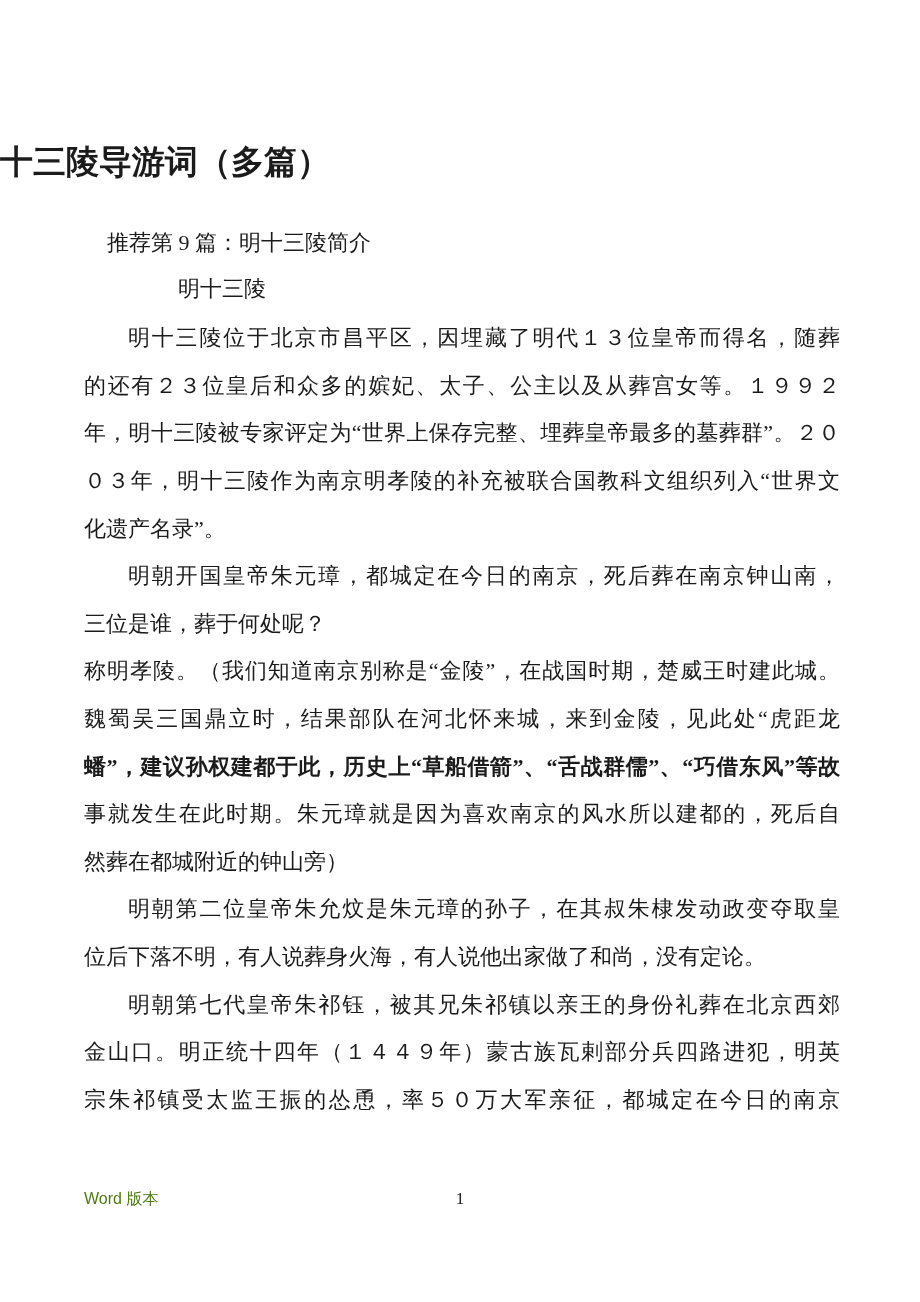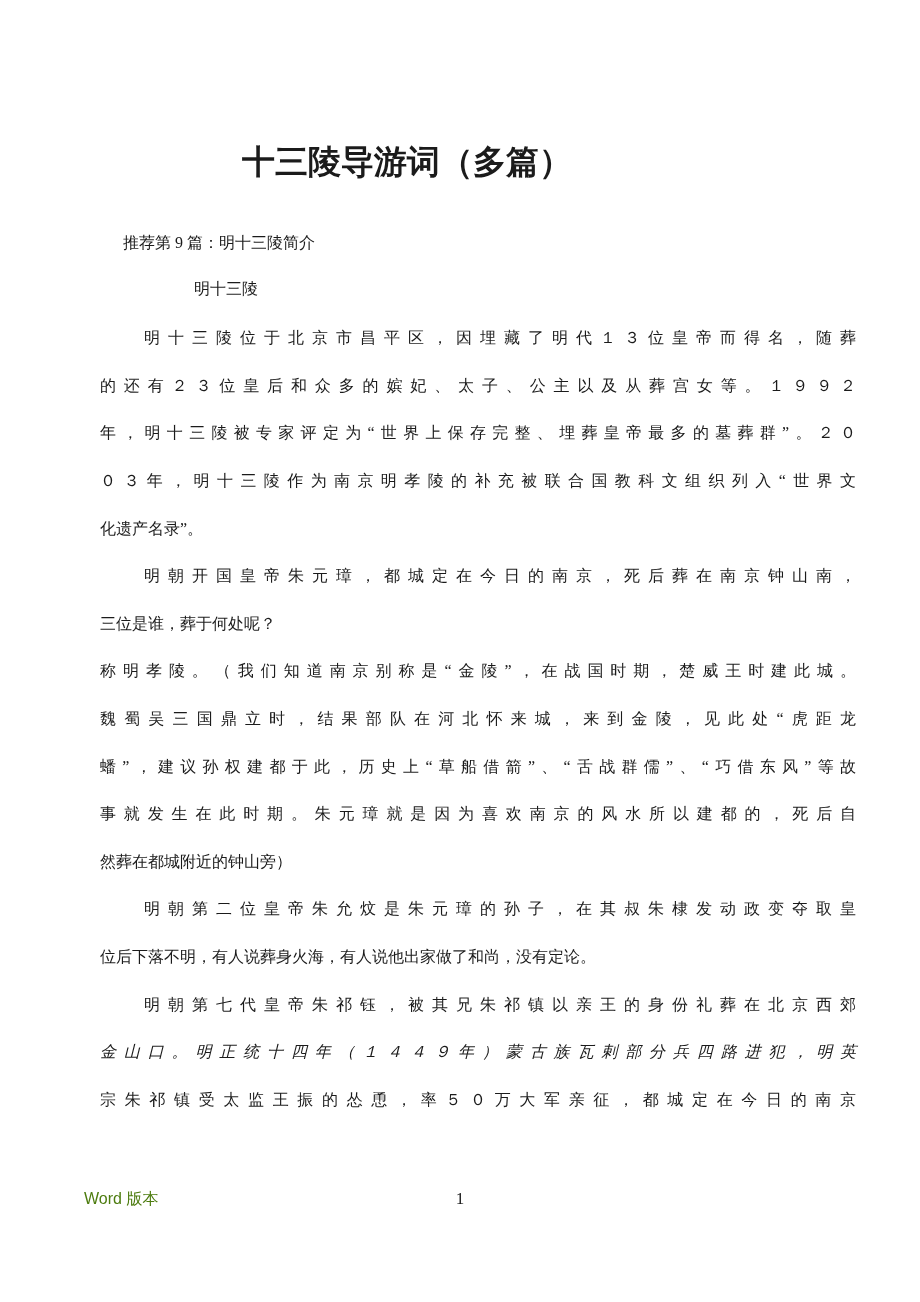--- a/index.html
+++ b/index.html
@@ -11,33 +11,31 @@
     font-family: "Liberation Serif", "DejaVu Serif", serif;
     color: #1b1b1b;
     overflow: hidden;
   }
   .doc-title {
     position: absolute;
     top: 138px;
     left: 0;
     width: 814px;
     margin: 0;
-    text-align: center;
     font-size: 33px;
     font-weight: bold;
     line-height: 48px;
     letter-spacing: 0;
   }
   .body-block {
     position: absolute;
     top: 219px;
     left: 84px;
     width: 756px;
-    font-size: 16px;
-    margin-left: 16px;
+    font-size: 22px;
   }
   .line {
     height: 47.6px;
     line-height: 47.6px;
     white-space: nowrap;
   }
   .line.justify {
     text-align: justify;
     text-align-last: justify;
   }
@@ -70,26 +68,26 @@
       <div class="line" style="padding-left: 94px; font-family: Liberation Mono, monospace;">明十三陵</div>
       <div class="line justify" style="padding-left: 44px;">明十三陵位于北京市昌平区，因埋藏了明代１３位皇帝而得名，随葬</div>
       <div class="line justify" style="padding-left: 0px;">的还有２３位皇后和众多的嫔妃、太子、公主以及从葬宫女等。１９９２</div>
       <div class="line justify" style="padding-left: 0px;">年，明十三陵被专家评定为“世界上保存完整、埋葬皇帝最多的墓葬群”。２０</div>
       <div class="line justify" style="padding-left: 0px;">０３年，明十三陵作为南京明孝陵的补充被联合国教科文组织列入“世界文</div>
       <div class="line" style="padding-left: 0px;">化遗产名录”。</div>
       <div class="line justify" style="padding-left: 44px;">明朝开国皇帝朱元璋，都城定在今日的南京，死后葬在南京钟山南，</div>
       <div class="line" style="padding-left: 0px;">三位是谁，葬于何处呢？</div>
       <div class="line justify" style="padding-left: 0px;">称明孝陵。（我们知道南京别称是“金陵”，在战国时期，楚威王时建此城。</div>
       <div class="line justify" style="padding-left: 0px;">魏蜀吴三国鼎立时，结果部队在河北怀来城，来到金陵，见此处“虎距龙</div>
-      <div class="line justify" style="padding-left: 0px;">蟠”，建议孙权建都于此，历史上“草船借箭”、“舌战群儒”、“巧借东风”等故</div>
+      <div class="line justify" style="padding-left: 0px; font-weight: bold;">蟠”，建议孙权建都于此，历史上“草船借箭”、“舌战群儒”、“巧借东风”等故</div>
       <div class="line justify" style="padding-left: 0px;">事就发生在此时期。朱元璋就是因为喜欢南京的风水所以建都的，死后自</div>
       <div class="line" style="padding-left: 0px;">然葬在都城附近的钟山旁）</div>
       <div class="line justify" style="padding-left: 44px;">明朝第二位皇帝朱允炆是朱元璋的孙子，在其叔朱棣发动政变夺取皇</div>
       <div class="line" style="padding-left: 0px;">位后下落不明，有人说葬身火海，有人说他出家做了和尚，没有定论。</div>
       <div class="line justify" style="padding-left: 44px;">明朝第七代皇帝朱祁钰，被其兄朱祁镇以亲王的身份礼葬在北京西郊</div>
-      <div class="line justify" style="padding-left: 0px; font-style: italic;">金山口。明正统十四年（１４４９年）蒙古族瓦剌部分兵四路进犯，明英</div>
+      <div class="line justify" style="padding-left: 0px;">金山口。明正统十四年（１４４９年）蒙古族瓦剌部分兵四路进犯，明英</div>
       <div class="line justify" style="padding-left: 0px;">宗朱祁镇受太监王振的怂恿，率５０万大军亲征，都城定在今日的南京</div>
     </div>
 
   <span class="footer-left">Word 版本</span>
 
   <span class="footer-page">1</span>
 </div>
 
 </body></html>

